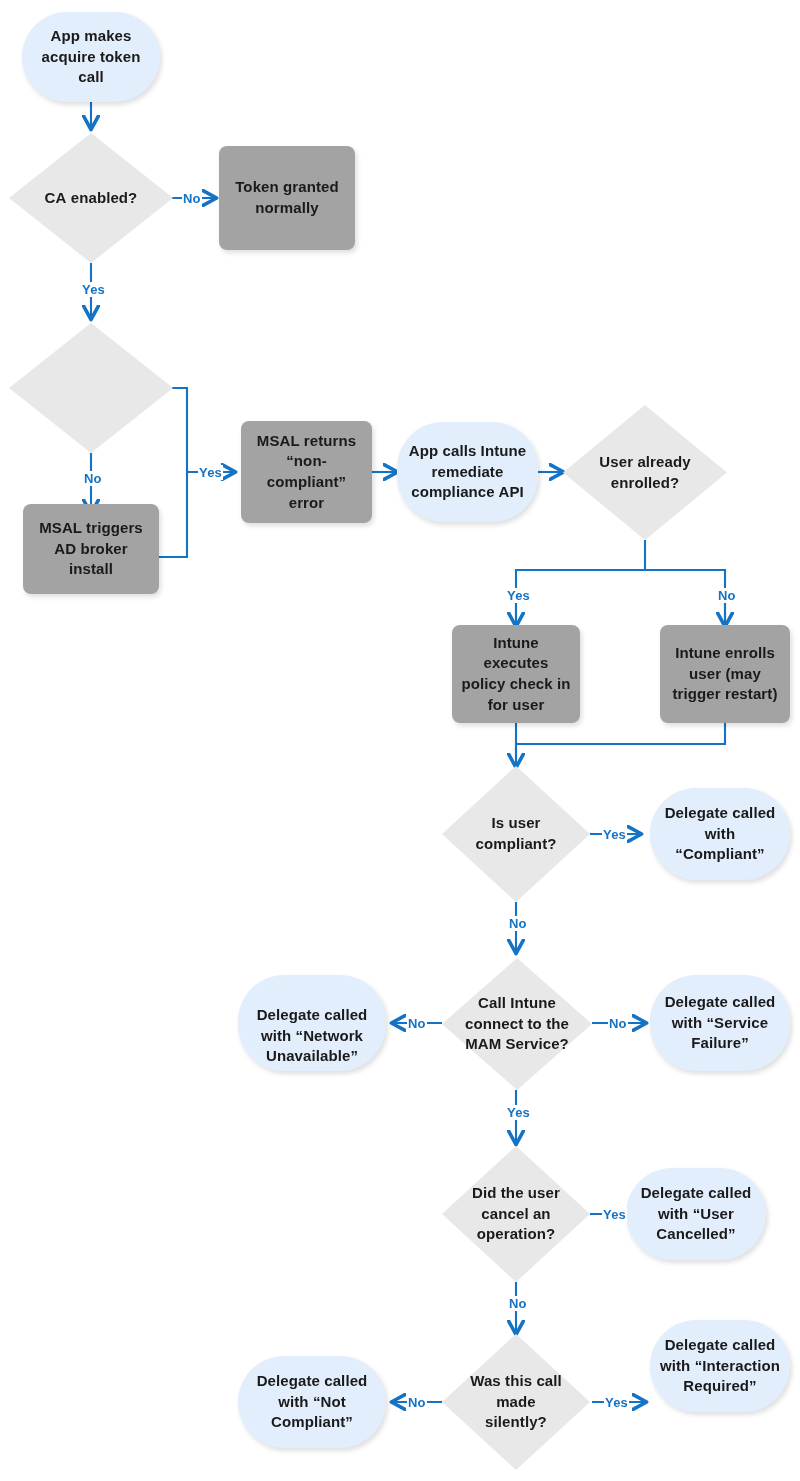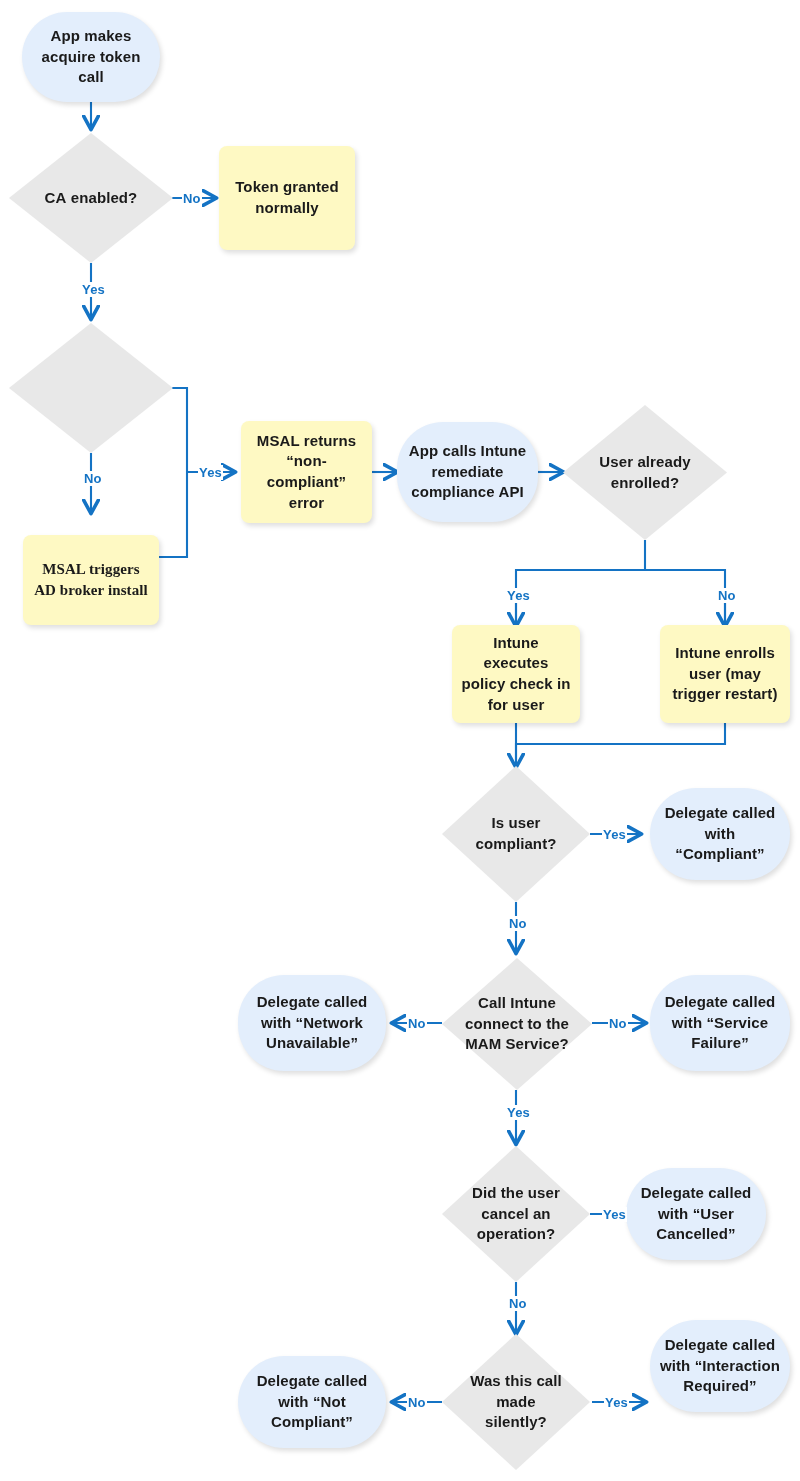--- a/index.html
+++ b/index.html
@@ -30,21 +30,21 @@
     color:#1a1a1a;
     font-size:15px;
     line-height:1.38;
     font-weight:600;
     letter-spacing:.1px;
     padding:4px 8px;
     z-index:3;
   }
   
   .box{
-    background:#fef9c3;
+    background:#a3a3a3;
     border-radius:8px;
     box-shadow:2px 3px 5px rgba(0,0,0,.13);
   }
   
   .pill{
     background:#e3eefc;
     border-radius:46px;
     box-shadow:2px 3px 5px rgba(0,0,0,.13);
   }
   
@@ -144,21 +144,21 @@
   </div>
 
   <div class="node box" style="left:219px;top:146px;width:136px;height:104px;">
     <span>Token granted normally</span>
   </div>
 
   <div class="node diamond" style="left:9px;top:323px;width:164px;height:130px;">
     <span class="dshape"></span>
   </div>
 
-  <div class="node box" style="left:23px;top:535px;width:136px;height:90px;font-family:Liberation Serif, serif;">
+  <div class="node box" style="left:23px;top:504px;width:136px;height:90px;">
     <span>MSAL triggers AD broker install</span>
   </div>
 
   <div class="node box" style="left:241px;top:421px;width:131px;height:102px;">
     <span>MSAL returns “non-compliant” error</span>
   </div>
 
   <div class="node pill" style="left:397px;top:422px;width:141px;height:100px;">
     <span>App calls Intune remediate compliance API</span>
   </div>
@@ -183,21 +183,21 @@
 
   <div class="node pill" style="left:650px;top:788px;width:140px;height:92px;">
     <span>Delegate called with “Compliant”</span>
   </div>
 
   <div class="node diamond" style="left:442px;top:958px;width:150px;height:132px;">
     <span class="dshape"></span>
     <span class="dtext">Call Intune connect to the MAM Service?</span>
   </div>
 
-  <div class="node pill" style="left:238px;top:975px;width:148px;height:96px;">
+  <div class="node pill" style="left:238px;top:975px;width:148px;height:96px;align-items:flex-end;">
     <span>Delegate called with “Network Unavailable”</span>
   </div>
 
   <div class="node pill" style="left:650px;top:975px;width:140px;height:96px;">
     <span>Delegate called with “Service Failure”</span>
   </div>
 
   <div class="node diamond" style="left:442px;top:1146px;width:148px;height:136px;">
     <span class="dshape"></span>
     <span class="dtext">Did the user cancel an operation?</span>

